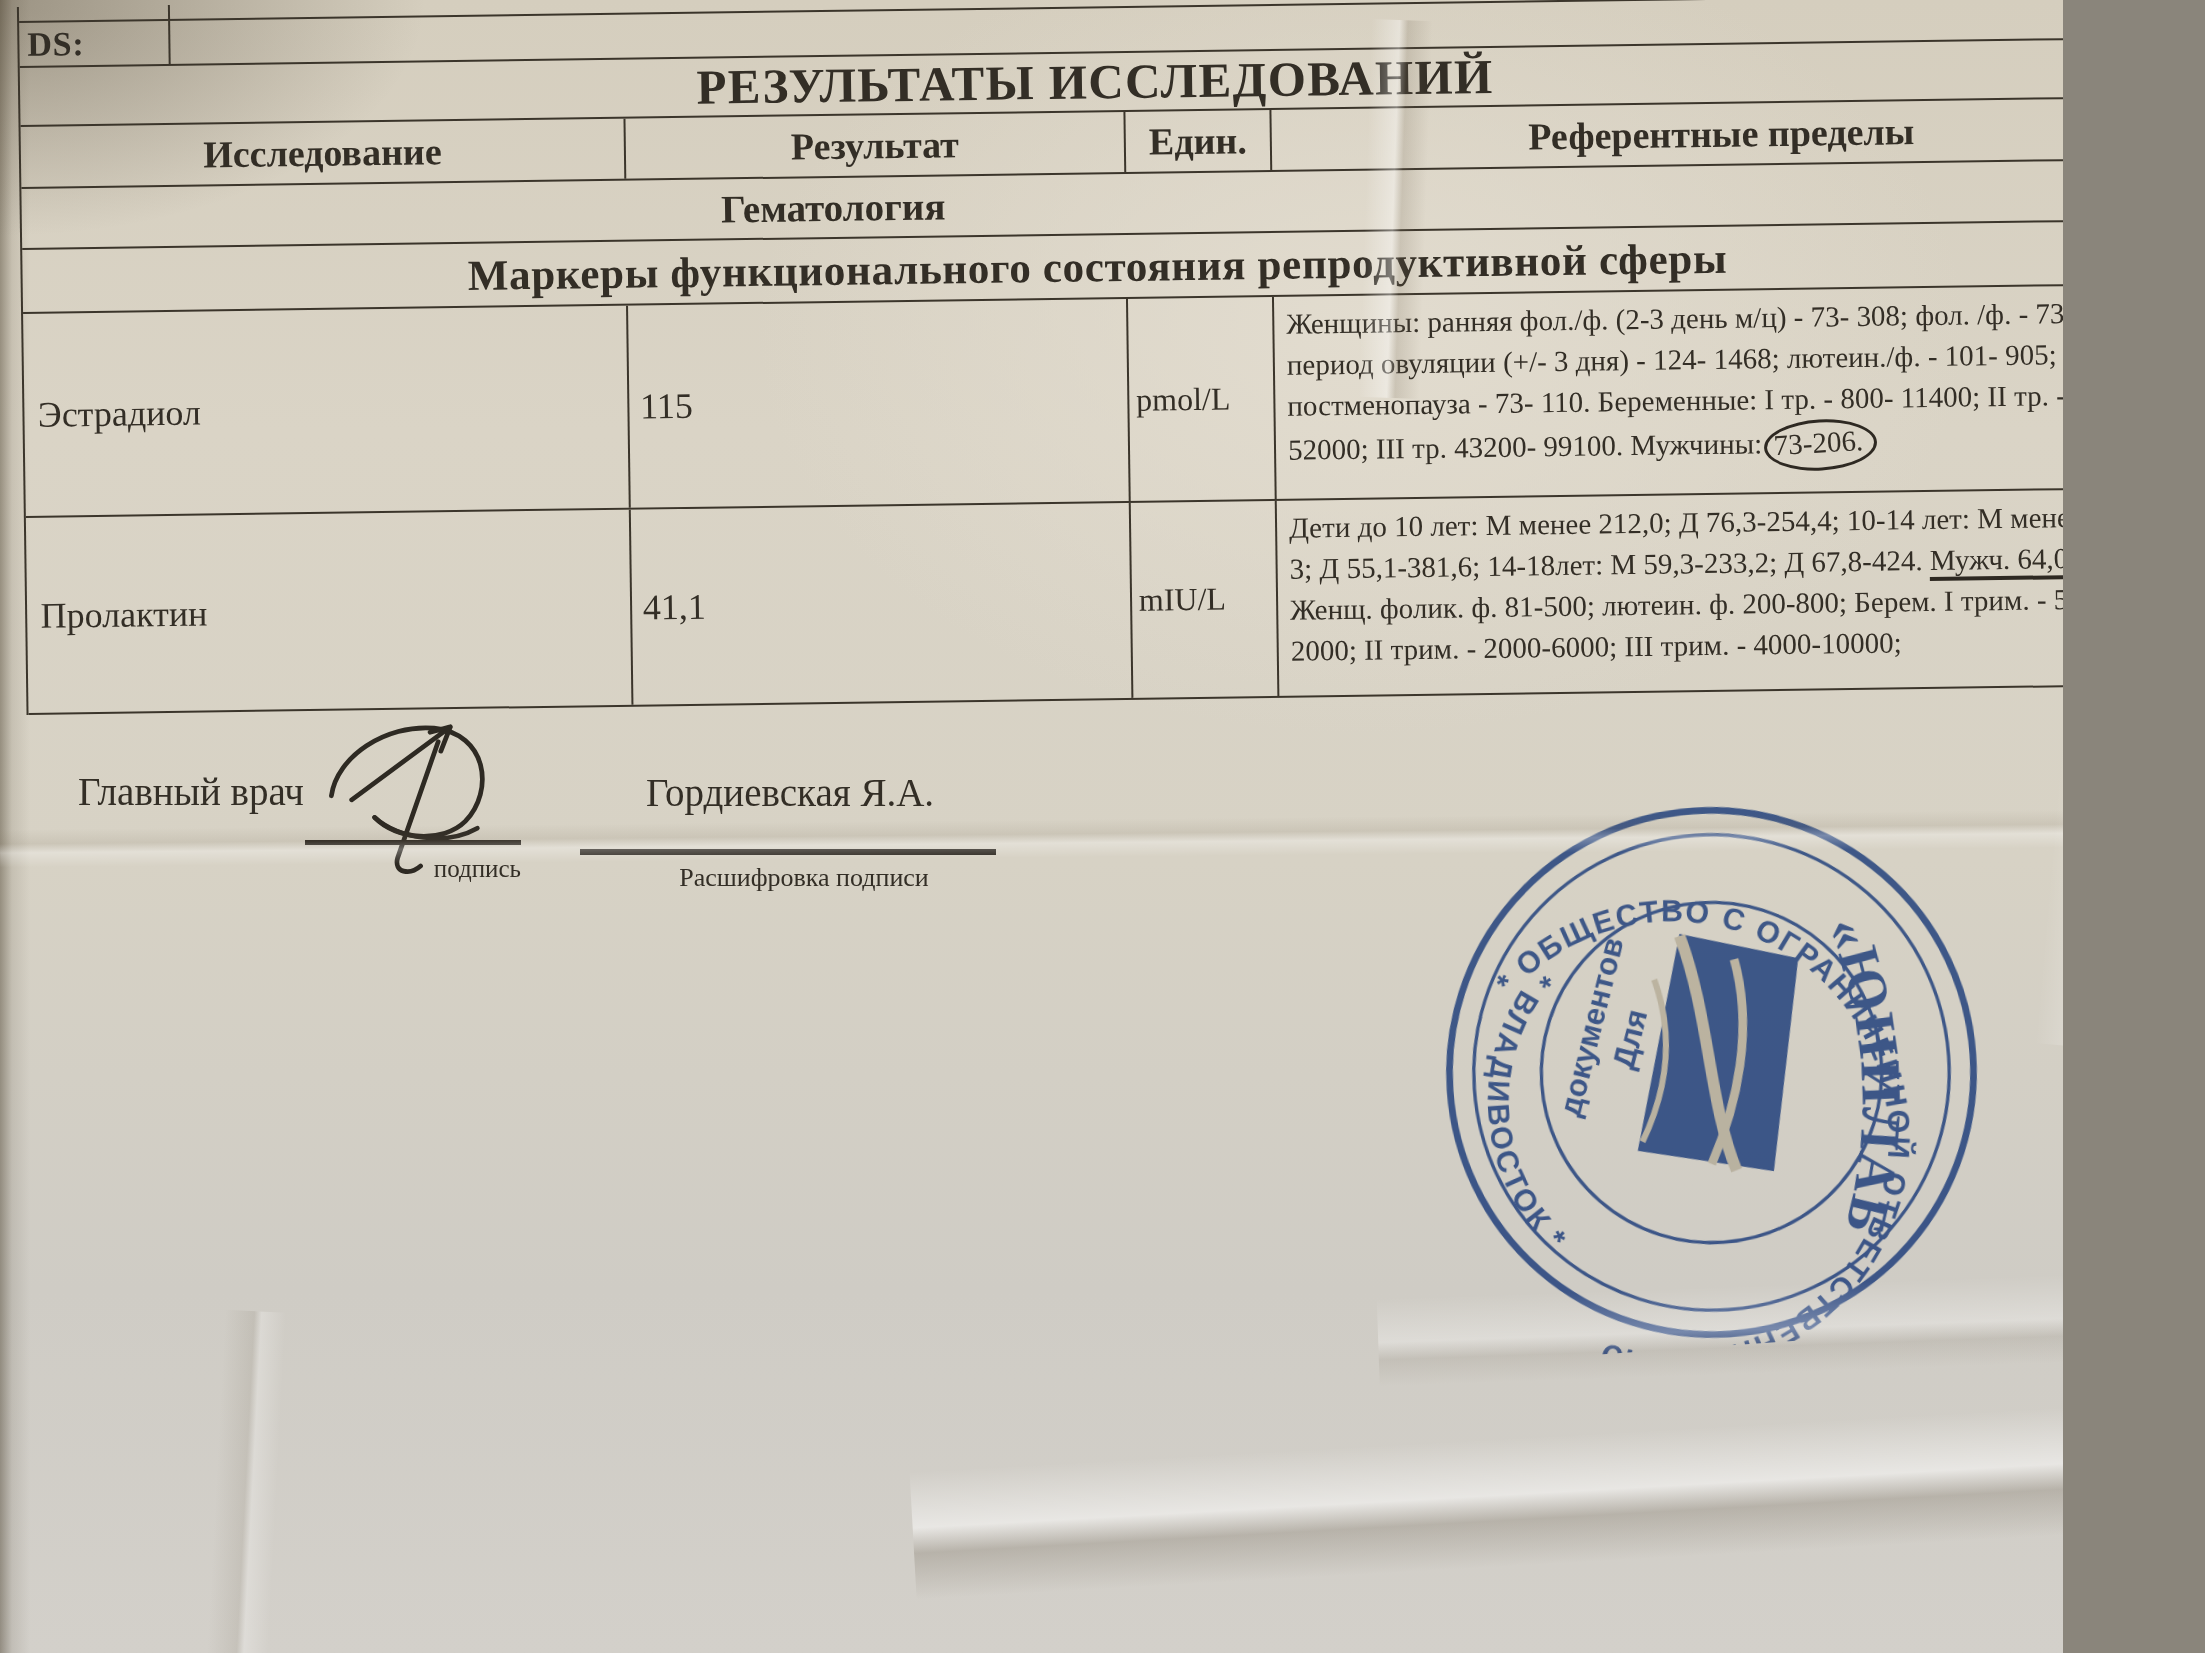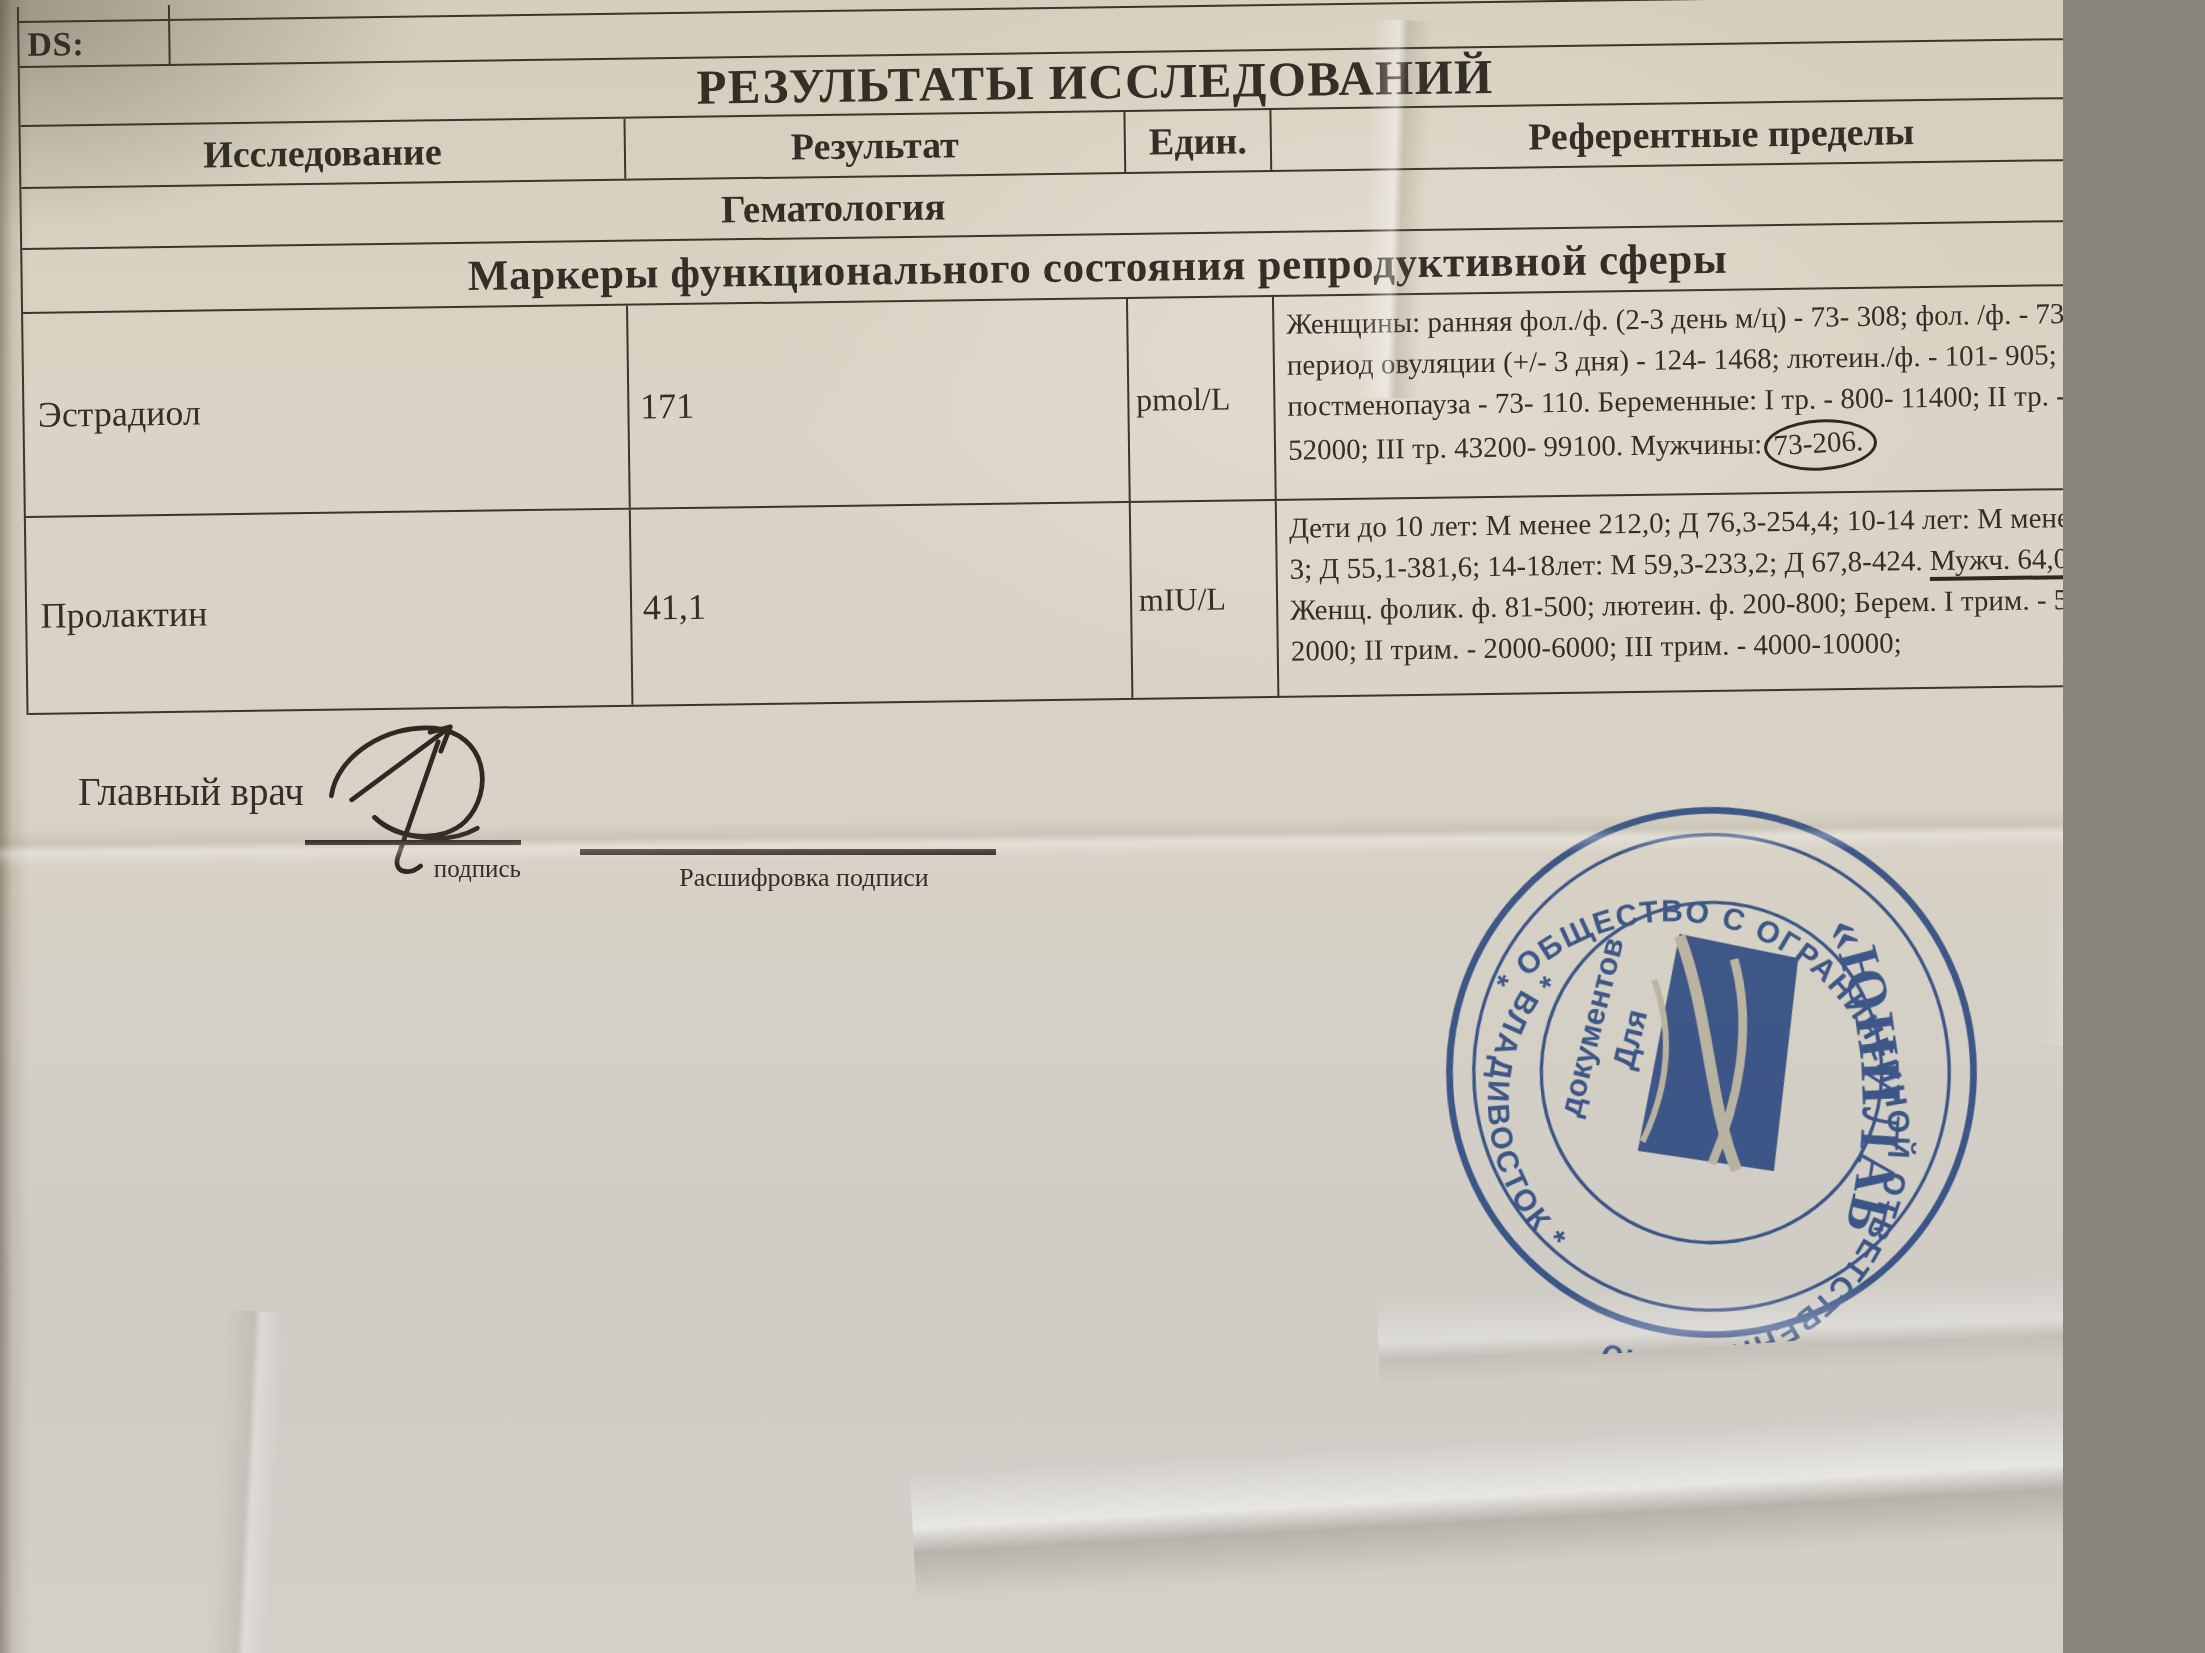--- a/index.html
+++ b/index.html
@@ -106,21 +106,21 @@
       <span>Гематология</span>
     </div>
     <div class="trow r-sec2">
       <span>Маркеры функционального состояния репродуктивной сферы</span>
     </div>
     <div class="trow r-est">
       <div class="tcell v c1 c-name">
           <span>Эстрадиол</span>
         </div>
       <div class="tcell v c2 c-res">
-          <span>171</span>
+          <span>115</span>
         </div>
       <div class="tcell v c3 c-unit">
           <span>pmol/L</span>
         </div>
       <div class="tcell c4 c-ref">
         <span>Женщины: ранняя фол./ф. (2-3 день м/ц) - 73- 308; фол. /ф. - 73- 587; период овуляции (+/- 3 дня) - 124- 1468; лютеин./ф. - 101- 905; постменопауза - 73- 110. Беременные: I тр. - 800- 11400; II тр. - 10100- 52000; III тр. 43200- 99100. Мужчины: </span><span class="circled">73-206.</span>
       </div>
     </div>
     <div class="trow r-pro">
       <div class="tcell v c1 c-name">
@@ -142,20 +142,21 @@
   <svg class="sig-scribble" width="284" height="223" viewBox="0 0 420 330">
     <g fill="none" stroke="#2e2a23" stroke-width="7" stroke-linecap="round">
       <path d="M70,158 C 78,100 150,52 222,58 C 300,66 312,150 268,196 C 236,228 166,224 134,190"></path>
       <path d="M134,190 C 170,222 240,232 286,206"></path>
       <path d="M100,164 L246,56 M246,56 L232,92 M246,56 L216,64"></path>
       <path d="M228,78 L168,250 C 162,272 186,276 202,262"></path>
     </g>
   </svg>
   <div class="sig-line"></div>
   <div class="sig-caption">подпись</div>
+  <div class="sig-name">Гордиевская Я.А.</div>
   <div class="name-line"></div>
   <div class="name-caption">Расшифровка подписи</div>
 
   <svg class="stamp" width="547" height="547" viewBox="0 0 810 810">
     <g stroke="#2f55a4" fill="none">
       <circle cx="405" cy="405" r="388" stroke-width="10"></circle>
       <circle cx="405" cy="405" r="352" stroke-width="5"></circle>
       <circle cx="405" cy="405" r="252" stroke-width="5"></circle>
     </g>
     <defs>

